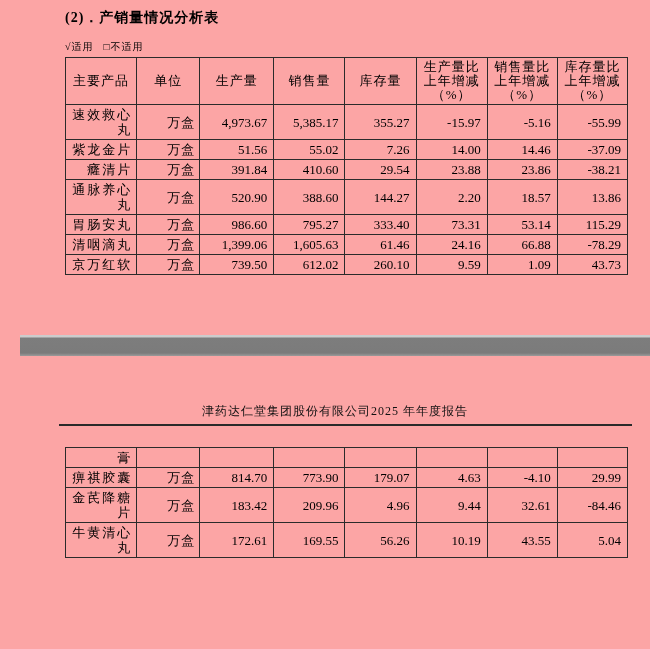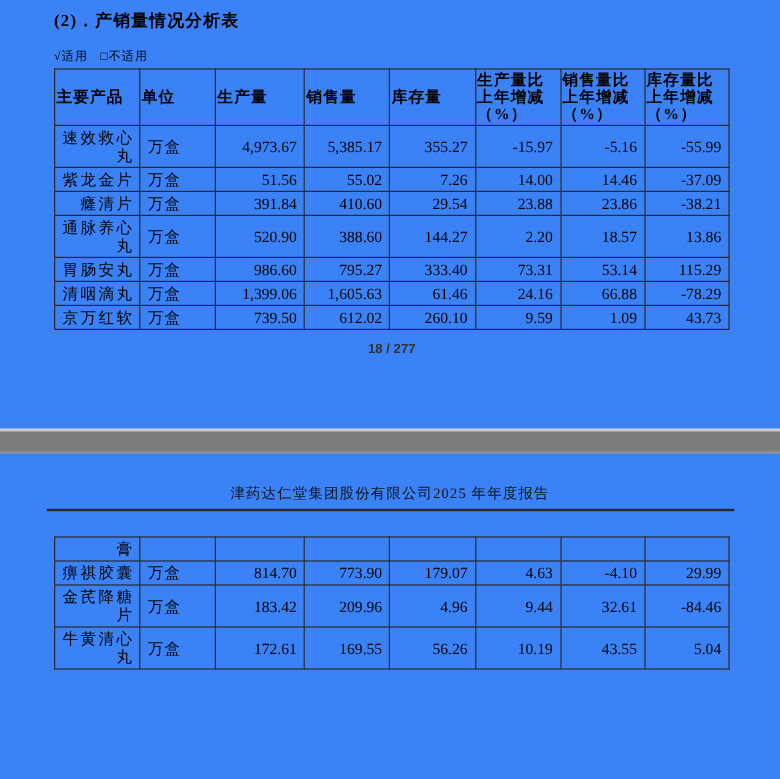--- a/index.html
+++ b/index.html
@@ -1,54 +1,54 @@
 <!DOCTYPE html>
 <html><head>
 <meta charset="utf-8">
 <style>
   * { margin:0; padding:0; box-sizing:border-box; }
   html,body { background:#fff; }
   .viewport{
     width:650px; height:649px; overflow:hidden; position:relative;
-    background:#3b82f6; font-family:"Liberation Serif", serif; color:#000;
+    background:#fca5a5; font-family:"Liberation Serif", serif; color:#000;padding-left:20px;
   }
   
   .section-title{
     margin:9px 0 0 45px; font-size:14px; font-weight:bold; letter-spacing:1px;
   }
   .applicability{
     margin:13px 0 3px 45px; font-size:10px; letter-spacing:1px;
   }
   .applicability .tok{ margin-right:10px; }
   table.report{
     border-collapse:collapse; margin-left:45px; table-layout:fixed; width:563px;
     font-size:13px;
   }
   table.report th, table.report td{
     border:1px solid #2b2b2b; vertical-align:middle; overflow:hidden;
   }
   table.report th{
-    font-weight:bold; text-align:left; white-space:pre-line;
+    font-weight:normal; text-align:center; white-space:pre-line;
     line-height:14px; padding:2px 1px; letter-spacing:1px;
   }
   td.cName{ text-align:right; padding:2px 4px 2px 6px; line-height:15px; letter-spacing:2px; }
-  td.cUnit{ text-align:left; padding:2px 4px 2px 6px; line-height:15px; letter-spacing:1px; }
+  td.cUnit{ text-align:right; padding:2px 4px 2px 6px; line-height:15px; letter-spacing:1px; }
   td.cNum { text-align:right; padding:2px 6px 2px 2px; line-height:15px; }
   .page-number{
     width:563px; margin:10px 0 0 45px; text-align:center;
     font-family:"Liberation Sans", sans-serif; font-weight:bold; font-size:11px; color:#333;
   }
   
   .page-divider{
     margin-top:60px; height:21px; width:650px;
     background:linear-gradient(to bottom,#cccccc 0,#cccccc 2px,#7d7d7d 3px,#7b7b7b 18px,#9b9b9b 21px);
   }
   
   .report-header{
-    margin-top:25px; text-align:center; font-size:12px; letter-spacing:1px; color:#111;
+    margin-top:47px; text-align:center; font-size:12px; letter-spacing:1px; color:#111;
   }
   .header-rule{
     margin:4px 0 0 39px; width:573px; height:0;
     border-top:2px solid #2a2a2a;
   }
   .table2-wrap{ margin-top:21px; }
 </style>
 </head>
 <body>
 
@@ -157,21 +157,20 @@
             <td class="cNum">739.50</td>
             <td class="cNum">612.02</td>
             <td class="cNum">260.10</td>
             <td class="cNum">9.59</td>
             <td class="cNum">1.09</td>
             <td class="cNum">43.73</td>
           </tr>
         </tbody>
     </table>
 
-    <div class="page-number">18 / 277</div>
   </div>
 
   <div class="page-divider"></div>
 
   <div>
     <div class="report-header">津药达仁堂集团股份有限公司2025 年年度报告</div>
     <div class="header-rule"></div>
 
     <div class="table2-wrap">
       <table class="report">

